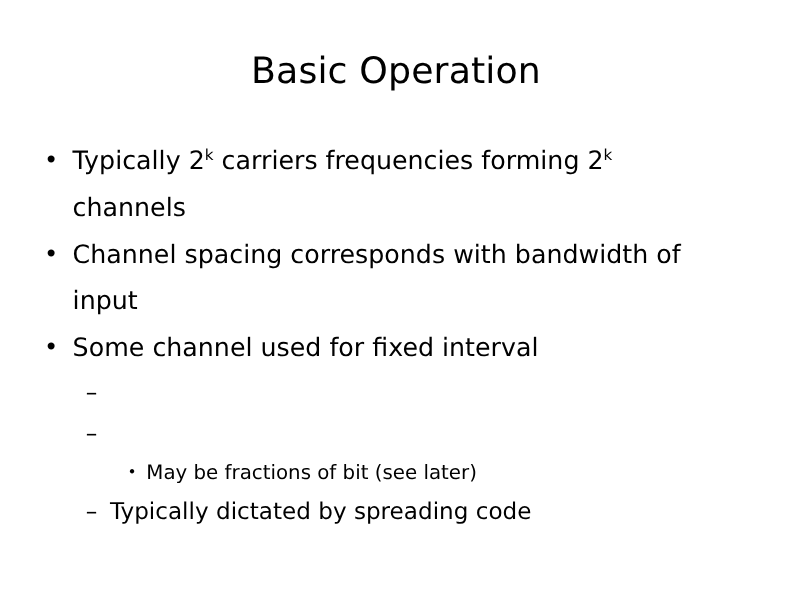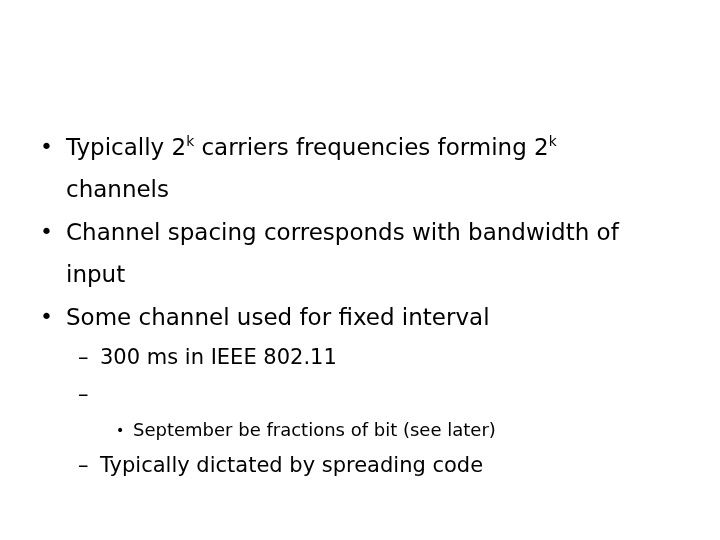--- a/index.html
+++ b/index.html
@@ -118,50 +118,50 @@
     font-size: 0.60em;
     vertical-align: super;
     line-height: 0;
   }
 </style>
 </head>
 <body>
 
 <div class="slide">
 
+  <div class="slide-title">Basic Operation</div>
 
   <div class="slide-body">
 
     <div class="bullet-row lvl1">
       <span class="bullet-marker">•</span>
       <span class="bullet-text"><span>Typically 2</span><sup>k</sup><span> carriers frequencies forming 2</span><sup>k</sup><span> channels</span></span>
     </div>
 
     <div class="bullet-row lvl1">
       <span class="bullet-marker">•</span>
       <span class="bullet-text">Channel spacing corresponds with bandwidth of input</span>
     </div>
 
     <div class="bullet-row lvl1">
       <span class="bullet-marker">•</span>
       <span class="bullet-text">Some channel used for fixed interval</span>
     </div>
 
     <div class="bullet-row lvl2">
       <span class="bullet-marker">–</span>
-      <span class="bullet-text">300 ms in IEEE 802.11</span>
     </div>
 
     <div class="bullet-row lvl2">
       <span class="bullet-marker">–</span>
     </div>
 
     <div class="bullet-row lvl3">
       <span class="bullet-marker">•</span>
-      <span class="bullet-text">September be fractions of bit (see later)</span>
+      <span class="bullet-text">May be fractions of bit (see later)</span>
     </div>
 
     <div class="bullet-row lvl2">
       <span class="bullet-marker">–</span>
       <span class="bullet-text">Typically dictated by spreading code</span>
     </div>
 
   </div>
 </div>
 

